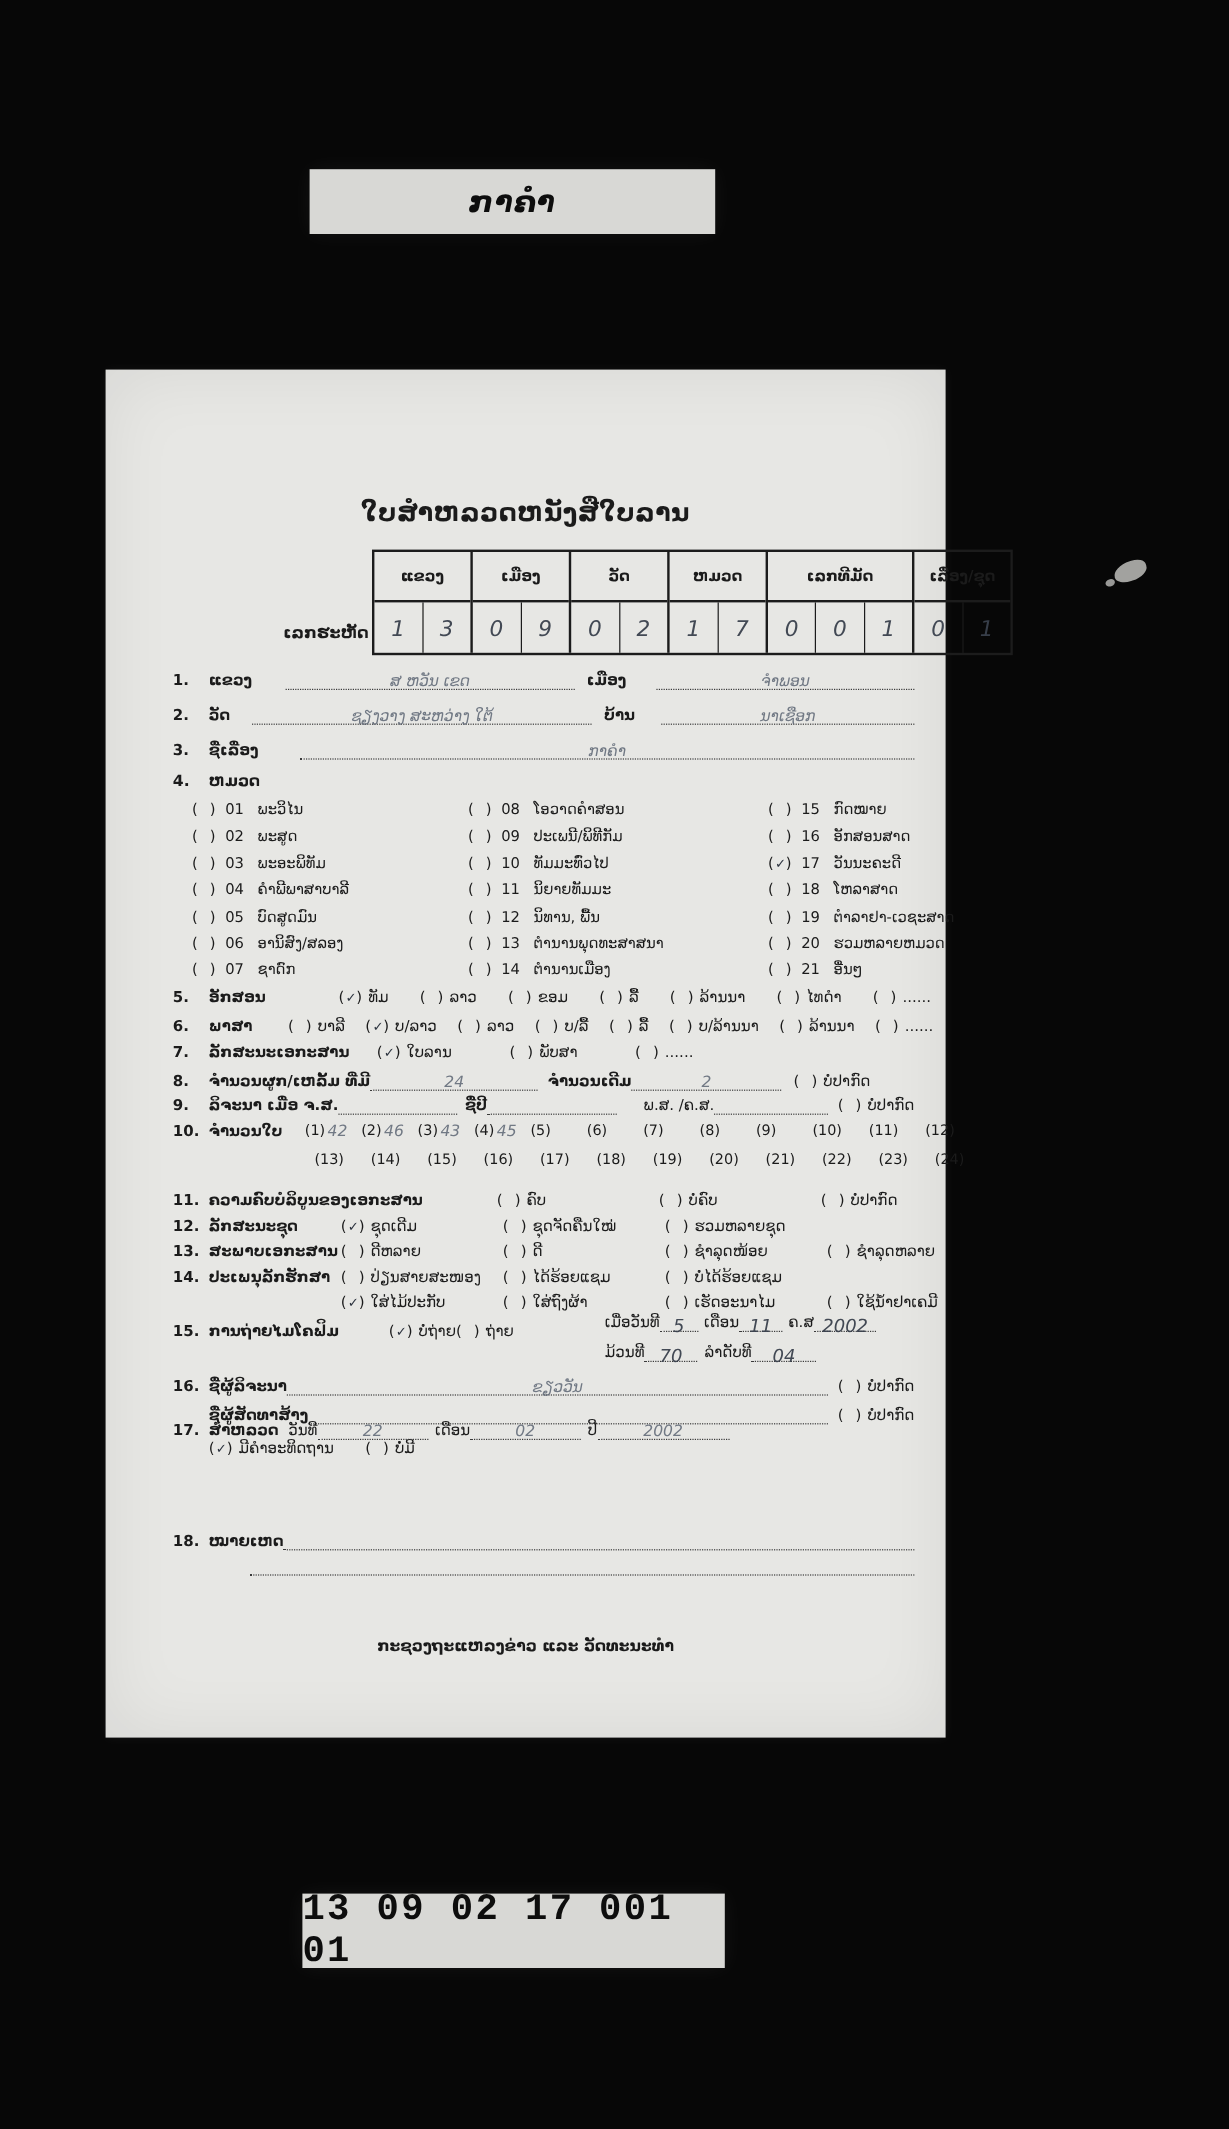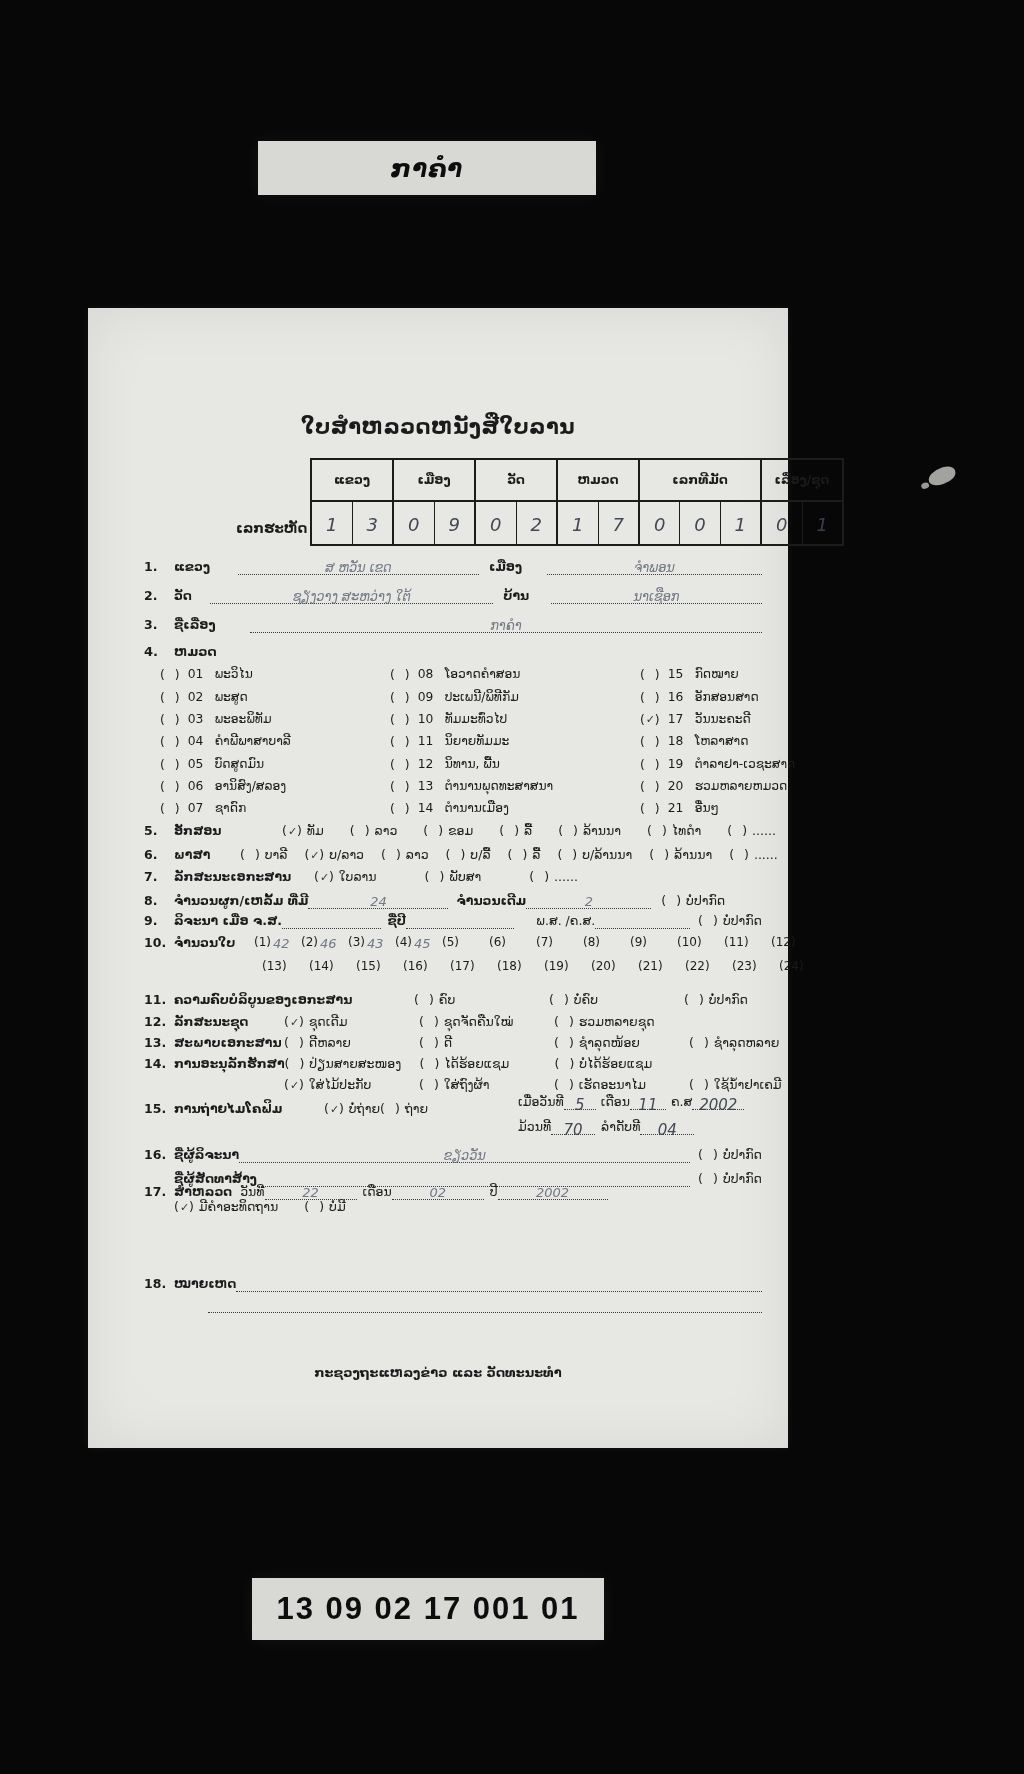--- a/index.html
+++ b/index.html
@@ -4,21 +4,21 @@
 <style>
   html,body{margin:0;padding:0;background:#000;}
   .stage{position:relative;width:1024px;height:1774px;background:#070707;overflow:hidden;
          font-family:"DejaVu Sans","Liberation Sans",sans-serif;color:#1b1b1b;}
   
   .board{position:absolute;background:#d8d8d5;display:flex;align-items:center;justify-content:center;
          box-shadow:0 0 18px rgba(255,255,255,0.06);}
   .board-top{left:258px;top:141px;width:338px;height:54px;}
   .board-top span{font-weight:800;font-style:italic;font-size:25px;color:#0d0d0d;letter-spacing:1px;}
   .board-bottom{left:252px;top:1578px;width:352px;height:62px;}
-  .board-bottom span{font-weight:800;font-size:31px;color:#0d0d0d;letter-spacing:2px;font-family:Liberation Sans, sans-serif;}
+  .board-bottom span{font-weight:800;font-size:31px;color:#0d0d0d;letter-spacing:2px;font-family:Liberation Mono, monospace;}
   .smudge{position:absolute;left:928px;top:468px;width:28px;height:16px;background:#c9c9c6;opacity:.8;
           border-radius:60% 40% 55% 45%;transform:rotate(-18deg);}
   .smudge:after{content:"";position:absolute;left:-9px;top:9px;width:8px;height:6px;background:#bdbdba;border-radius:50%;}
   
   .paper{position:absolute;left:88px;top:308px;width:700px;height:1140px;background:#e7e7e4;
          box-shadow:inset 0 0 60px rgba(0,0,0,0.07), 0 0 10px rgba(255,255,255,0.05);}
   .paper *{line-height:1.25;}
   .ptitle{position:absolute;left:0;top:106px;width:100%;text-align:center;font-weight:800;font-size:21px;letter-spacing:.5px;}
   
   .clabel-side{position:absolute;left:148px;top:212px;font-weight:800;font-size:13.5px;}
@@ -53,21 +53,21 @@
   .slot{width:47px;display:flex;gap:2px;align-items:flex-end;}
   .snum{font-size:12px;}
   .sv{font-size:13px;}
   
   .g28>.opt{margin-right:26px;} .g28>.opt:last-child{margin-right:0;}
   .g18>.opt{margin-right:17px;} .g18>.opt:last-child{margin-right:0;}
   .g40>.opt{margin-right:48px;}
   .colw .opt{flex:0 0 135px;} .colw .opt:last-child{flex:0 0 auto;}
   .right-opt{margin-left:auto;}
   
-  .r15block{position:absolute;left:430px;top:786px;width:254px;font-size:12.5px;}
+  .r15block{position:absolute;left:416px;top:786px;width:254px;font-size:12.5px;}
   .r15line{display:flex;align-items:flex-end;margin-bottom:9px;white-space:nowrap;}
   .r15line .dot{height:15px;}
   
   .foot{position:absolute;left:0;width:100%;text-align:center;font-weight:800;}
   .foot1{top:1014px;font-size:15px;}
   .foot2{top:1037px;font-size:13px;}
   .foot3{top:1057px;font-size:13px;}
 </style>
 </head>
 <body>
@@ -604,21 +604,21 @@
           </span>
           <span class="opt">
             <span class="cb">(<i class="tick">&nbsp;</i>)</span>
             <span class="olbl">ຊຳລຸດຫລາຍ</span>
           </span>
         </span>
     </div>
 
     <div class="row" style="top:748px">
       <span class="num">14.</span>
-      <span class="lbl" style="flex:0 0 110px">ການອະນຸລັກຮັກສາ</span>
+      <span class="lbl" style="flex:0 0 110px">ປະເພນຸລັກຮັກສາ</span>
       <span class="opts colw w3">
           <span class="opt">
             <span class="cb">(<i class="tick">&nbsp;</i>)</span>
             <span class="olbl">ປ່ຽນສາຍສະໜອງ</span>
           </span>
           <span class="opt">
             <span class="cb">(<i class="tick">&nbsp;</i>)</span>
             <span class="olbl">ໄດ້ຮ້ອຍແຊມ</span>
           </span>
           <span class="opt">

